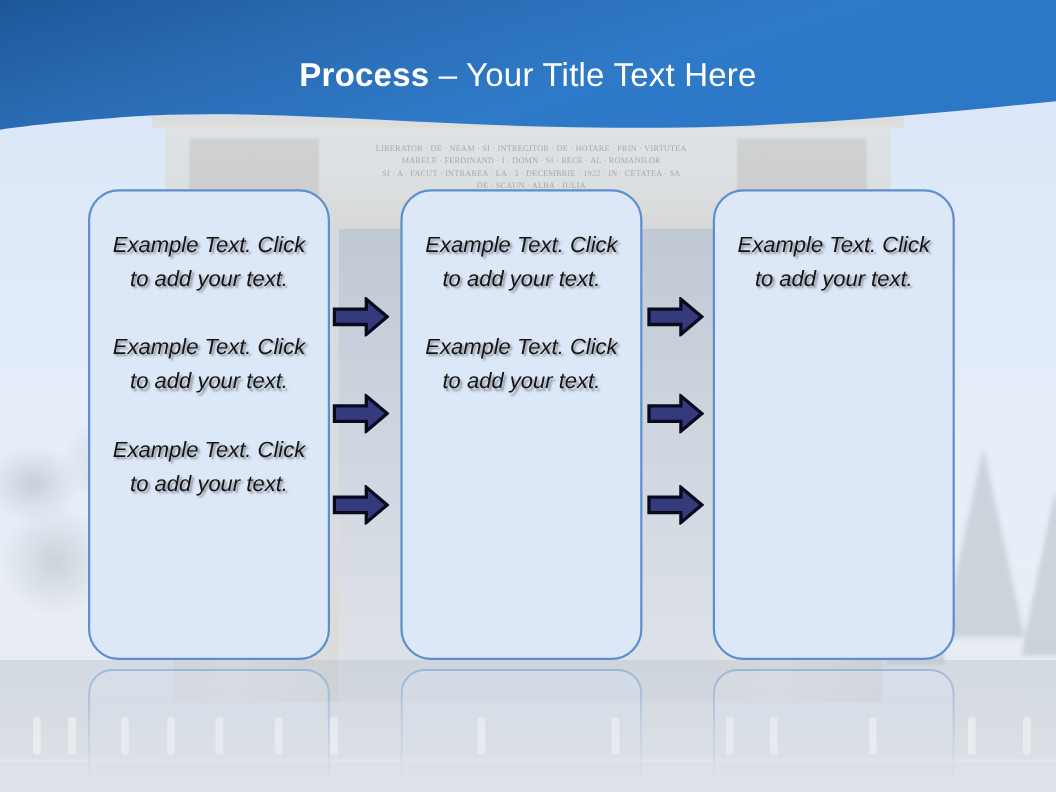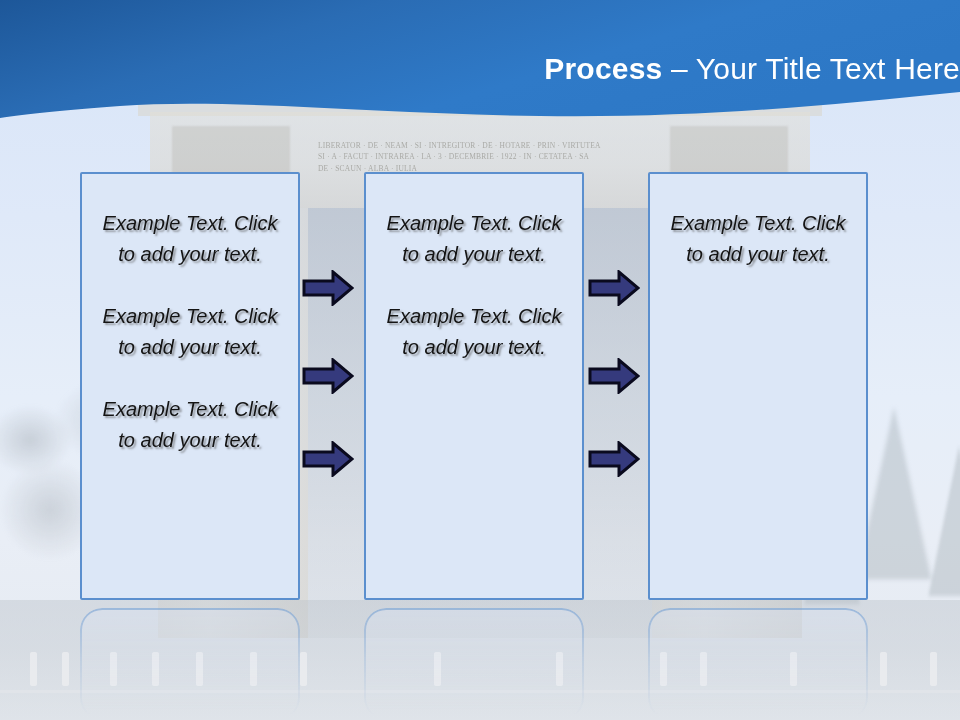--- a/index.html
+++ b/index.html
@@ -101,26 +101,26 @@
     background: rgba(160,155,145,.30);
     opacity: .8;
     filter: blur(1px);
   }
   .relief.l { left: 22px; }
   .relief.r { left: 520px; }
 
   
   .inscription {
     position: absolute;
-    left: 168px; top: 40px; width: 330px;
+    left: 168px; top: 29px; width: 330px;
     font-family: "Liberation Serif", serif;
     font-size: 7.5px;
     letter-spacing: .2px;
     line-height: 11.4px;
-    text-align: left;
+    text-align: center;
     color: rgba(120,118,110,.52);
     white-space: nowrap;
     overflow: hidden;
   }
 
   
   .street {
     position: absolute;
     left: 0; right: 0; top: 600px; height: 120px;
     background: linear-gradient(180deg,
@@ -145,37 +145,37 @@
   .header {
     position: absolute;
     left: 0; top: 0; width: 960px; height: 140px;
     z-index: 20;
   }
   .header svg { display: block; width: 960px; height: 140px; }
 
   .title {
     position: absolute;
     left: 0; right: 0; top: 51px;
-    text-align: right;
+    text-align: center;
     color: #ffffff;
     font-size: 30px;
     line-height: 36px;
     letter-spacing: .2px;
     z-index: 25;
     white-space: nowrap;
   }
   .title .t-strong { font-weight: bold; }
   .title .t-rest   { font-weight: normal; }
 
   
   .box {
     position: absolute;
     background: #dce7f7;
     border: 2px solid #5b8fce;
-    border-radius: 2px;
+    border-radius: 28px;
     z-index: 10;
     padding-top: 34px;
   }
   .box.b1 { left: 80px;  top: 172px; width: 220px; height: 428px; }
   .box.b2 { left: 364px; top: 172px; width: 220px; height: 428px; }
   .box.b3 { left: 648px; top: 172px; width: 220px; height: 428px; }
 
   .para {
     text-align: center;
     font-style: italic;
@@ -226,20 +226,21 @@
   <div class="bg-photo">
     <div class="bg-sky"></div>
 
     <div class="arch">
       <div class="arch-cornice"></div>
       <div class="arch-top"></div>
       <div class="relief l"></div>
       <div class="relief r"></div>
       <div class="inscription">
         <div>LIBERATOR · DE · NEAM · SI · INTREGITOR · DE · HOTARE · PRIN · VIRTUTEA</div>
+        <div>MARELE · FERDINAND · I · DOMN · SI · RECE · AL · ROMANILOR</div>
         <div>SI · A · FACUT · INTRAREA · LA · 3 · DECEMBRIE · 1922 · IN · CETATEA · SA</div>
         <div>DE · SCAUN · ALBA · IULIA</div>
       </div>
       <div class="arch-opening"></div>
       <div class="arch-leg left"></div>
       <div class="arch-leg right"></div>
     </div>
 
     <div class="tree-left"></div>
     <div class="tree-right">

